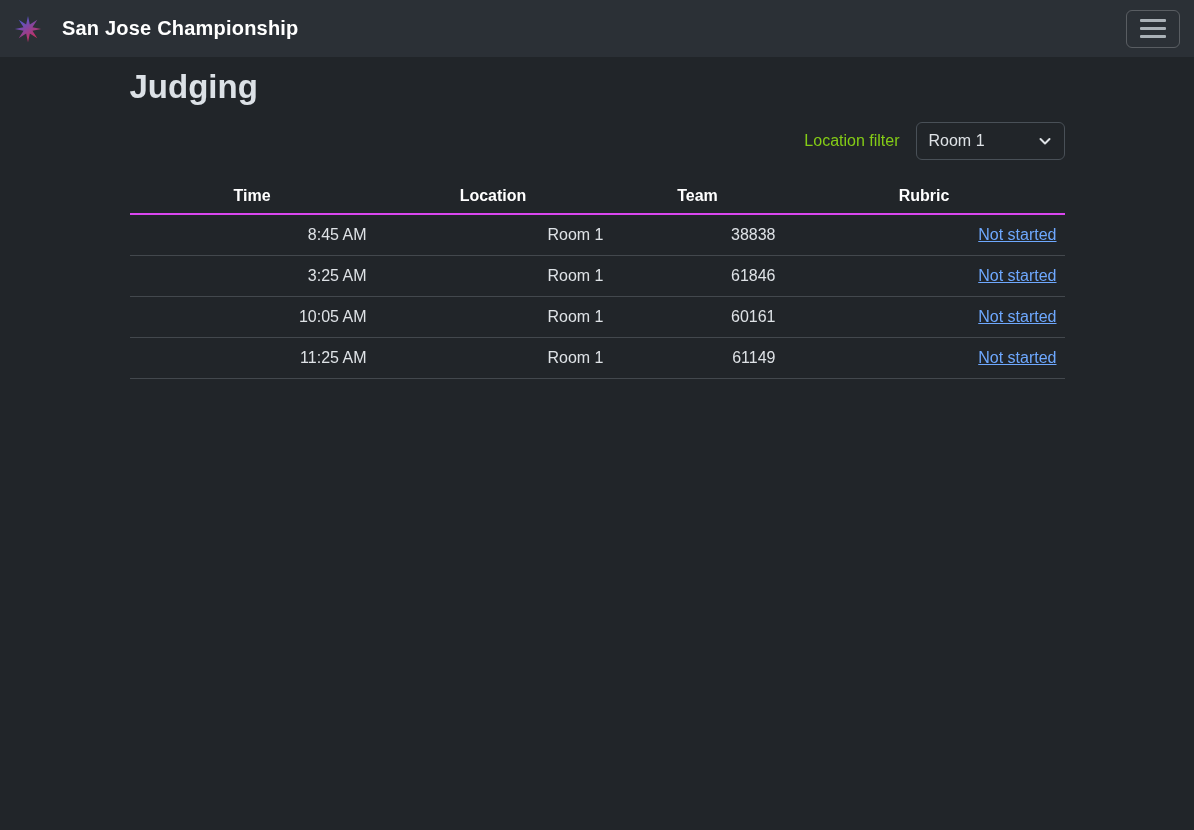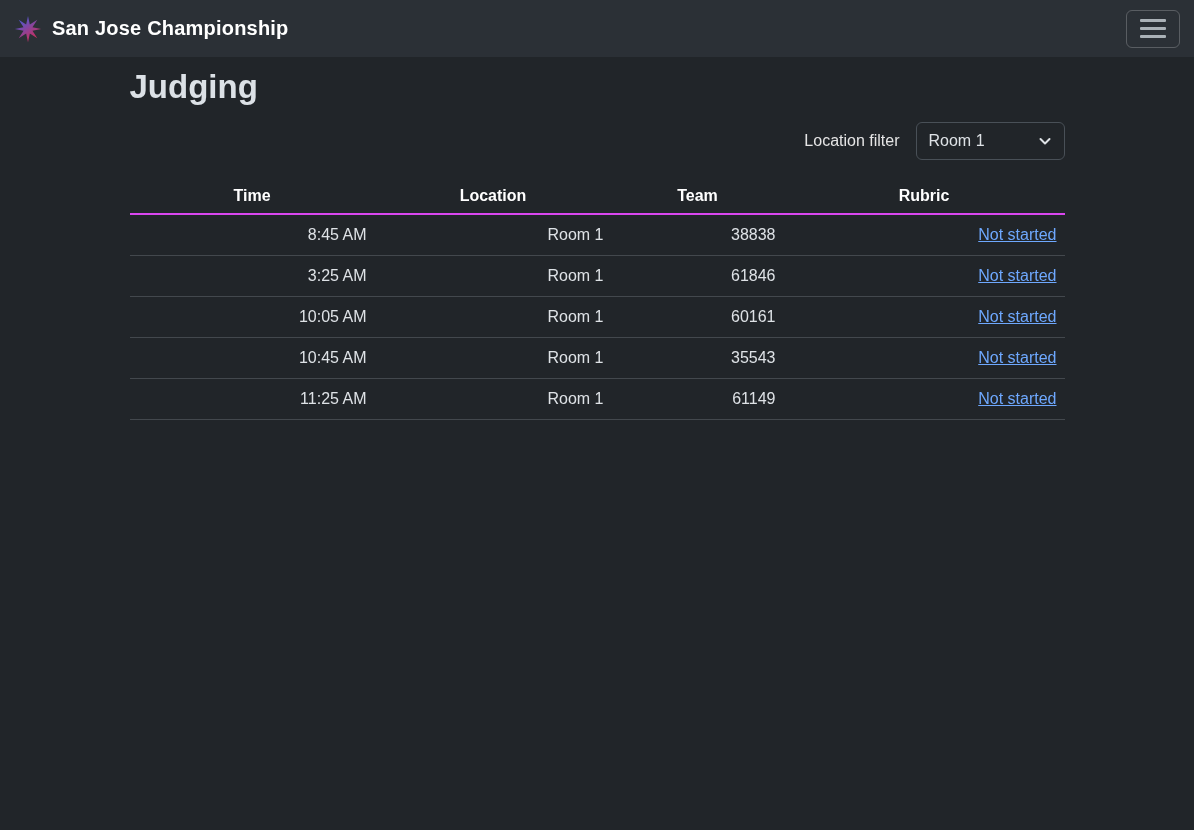--- a/index.html
+++ b/index.html
@@ -20,21 +20,21 @@
     height: 57px;
     background: #2b3036;
     display: flex;
     align-items: center;
     justify-content: space-between;
     padding: 0 14px;
   }
   .brand {
     display: flex;
     align-items: center;
-    gap: 10px;
+    gap: 20px;
   }
   .brand-logo { width: 28px; height: 28px; display: block; }
   .brand-title {
     color: #ffffff;
     font-size: 20px;
     font-weight: 700;
     letter-spacing: 0.2px;
   }
   .menu-btn {
     width: 54px; height: 38px;
@@ -69,21 +69,21 @@
 
   
   .filter-row {
     margin-top: 15px;
     display: flex;
     justify-content: flex-end;
     align-items: center;
     gap: 16px;
   }
   .filter-label {
-    color: #e5e5e5;
+    color: #84cc16;
     font-size: 16px;
   }
   .select {
     width: 149px; height: 38px;
     background: #212529;
     border: 1px solid #495057;
     border-radius: 6px;
     display: flex;
     align-items: center;
     justify-content: space-between;
@@ -209,30 +209,20 @@
     <td>10:05 AM</td>
     <td>Room 1</td>
     <td>60161</td>
     <td>
       <span class="rubric-wrap">
         <a class="rubric-link" href="#">Not started</a>
       </span>
     </td>
   </tr>
 
-  <tr>
-    <td>10:45 AM</td>
-    <td>Room 1</td>
-    <td>35543</td>
-    <td>
-      <span class="rubric-wrap">
-        <a class="rubric-link" href="#">Not started</a>
-      </span>
-    </td>
-  </tr>
 
   <tr>
     <td>11:25 AM</td>
     <td>Room 1</td>
     <td>61149</td>
     <td>
       <span class="rubric-wrap">
         <a class="rubric-link" href="#">Not started</a>
       </span>
     </td>

